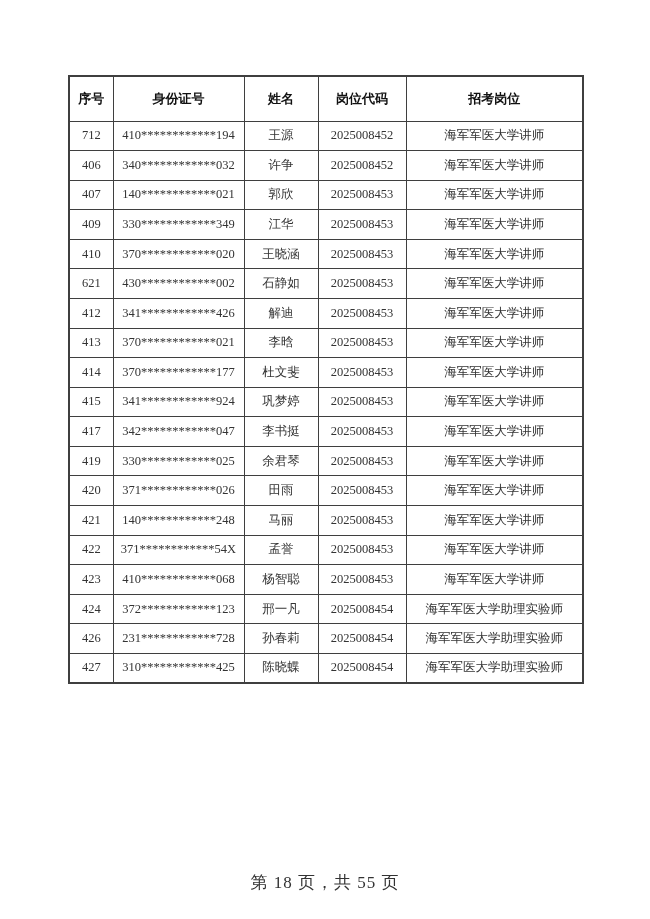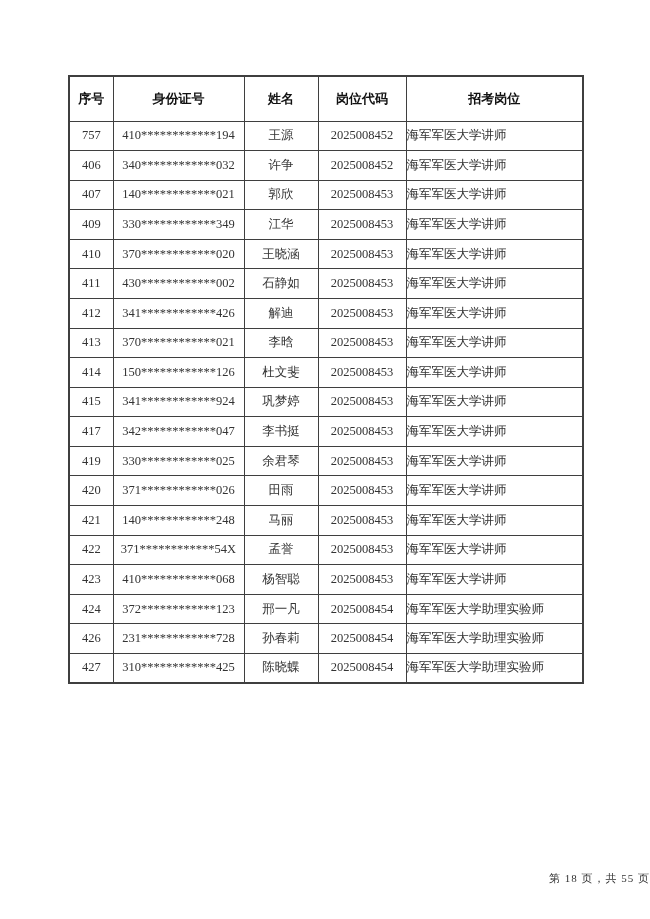--- a/index.html
+++ b/index.html
@@ -51,37 +51,37 @@
     vertical-align: middle;
   }
   table.roster td {
     font-family: "Liberation Serif", "DejaVu Serif", serif;
     font-size: 12.5px;
     color: #333333;
     text-align: center;
     vertical-align: middle;
   }
   table.roster td.c4 {
-    text-align: left;
+    text-align: center;
     padding-left: 0;
     font-family: Liberation Serif, serif;
   }
   col.w0 { width: 44px; }
   col.w1 { width: 131px; }
   col.w2 { width: 74px; }
   col.w3 { width: 88px; }
   col.w4 { width: 177px; }
   .footer {
     position: absolute;
     left: 0;
     top: 871px;
     width: 100%;
-    text-align: right;
+    text-align: center;
     font-family: "Liberation Serif", "DejaVu Serif", serif;
-    font-size: 11px;
+    font-size: 17px;
     color: #333333;
     letter-spacing: 1px;
   }
 </style>
 </head>
 <body>
 
 <div class="page">
 
   <table class="roster">
@@ -96,21 +96,21 @@
       <tr>
         <th>序号</th>
         <th>身份证号</th>
         <th>姓名</th>
         <th>岗位代码</th>
         <th>招考岗位</th>
       </tr>
     </thead>
     <tbody>
         <tr>
-          <td class="c0">757</td>
+          <td class="c0">712</td>
           <td class="c1">410************194</td>
           <td class="c2">王源</td>
           <td class="c3">2025008452</td>
           <td class="c4">海军军医大学讲师</td>
         </tr>
         <tr>
           <td class="c0">406</td>
           <td class="c1">340************032</td>
           <td class="c2">许争</td>
           <td class="c3">2025008452</td>
@@ -131,21 +131,21 @@
           <td class="c4">海军军医大学讲师</td>
         </tr>
         <tr>
           <td class="c0">410</td>
           <td class="c1">370************020</td>
           <td class="c2">王晓涵</td>
           <td class="c3">2025008453</td>
           <td class="c4">海军军医大学讲师</td>
         </tr>
         <tr>
-          <td class="c0">411</td>
+          <td class="c0">621</td>
           <td class="c1">430************002</td>
           <td class="c2">石静如</td>
           <td class="c3">2025008453</td>
           <td class="c4">海军军医大学讲师</td>
         </tr>
         <tr>
           <td class="c0">412</td>
           <td class="c1">341************426</td>
           <td class="c2">解迪</td>
           <td class="c3">2025008453</td>
@@ -153,21 +153,21 @@
         </tr>
         <tr>
           <td class="c0">413</td>
           <td class="c1">370************021</td>
           <td class="c2">李晗</td>
           <td class="c3">2025008453</td>
           <td class="c4">海军军医大学讲师</td>
         </tr>
         <tr>
           <td class="c0">414</td>
-          <td class="c1">150************126</td>
+          <td class="c1">370************177</td>
           <td class="c2">杜文斐</td>
           <td class="c3">2025008453</td>
           <td class="c4">海军军医大学讲师</td>
         </tr>
         <tr>
           <td class="c0">415</td>
           <td class="c1">341************924</td>
           <td class="c2">巩梦婷</td>
           <td class="c3">2025008453</td>
           <td class="c4">海军军医大学讲师</td>

